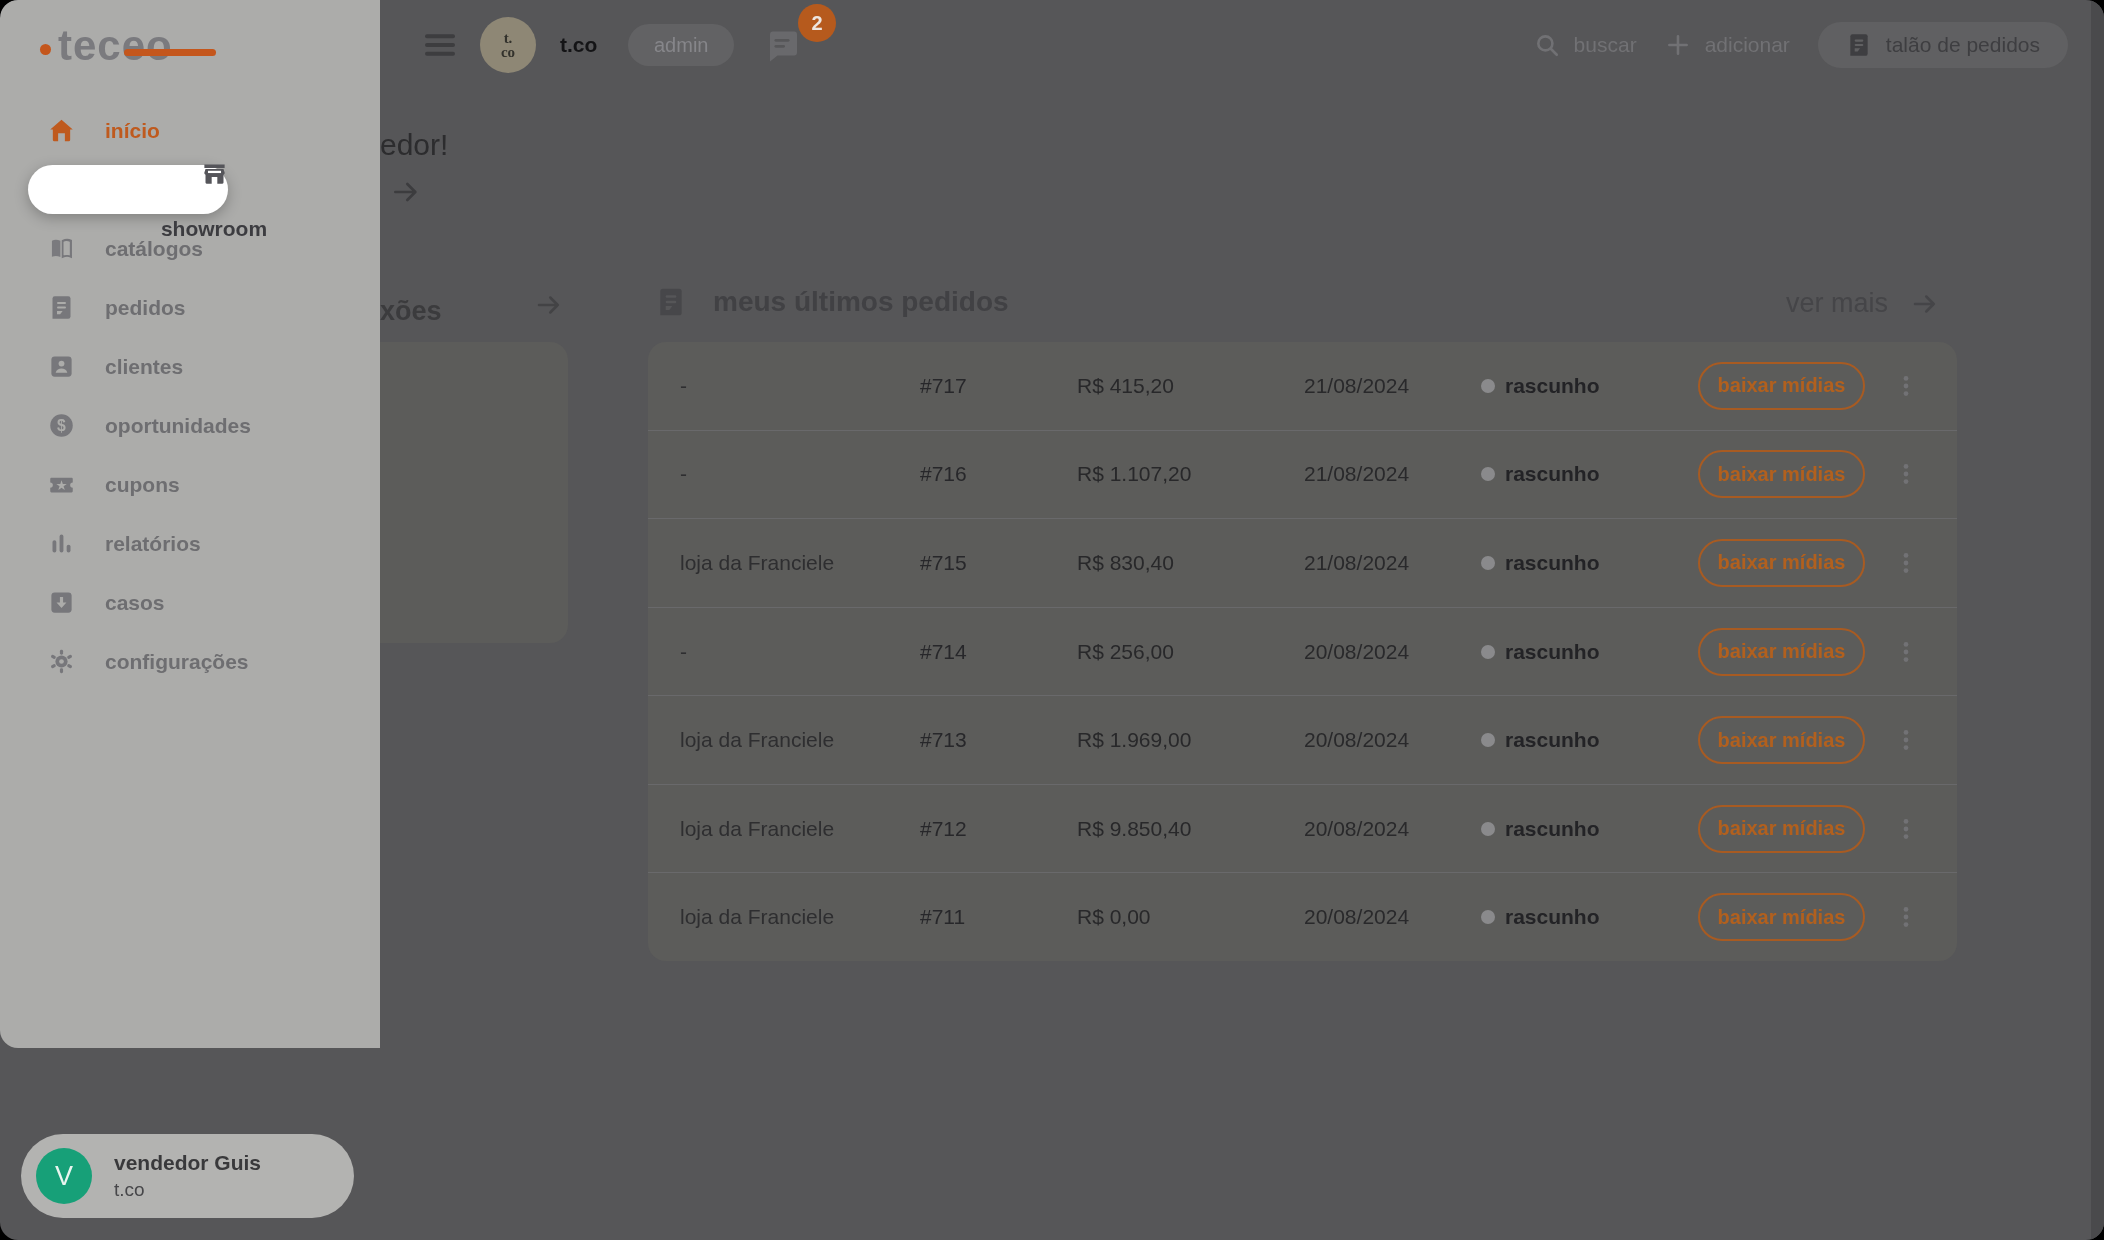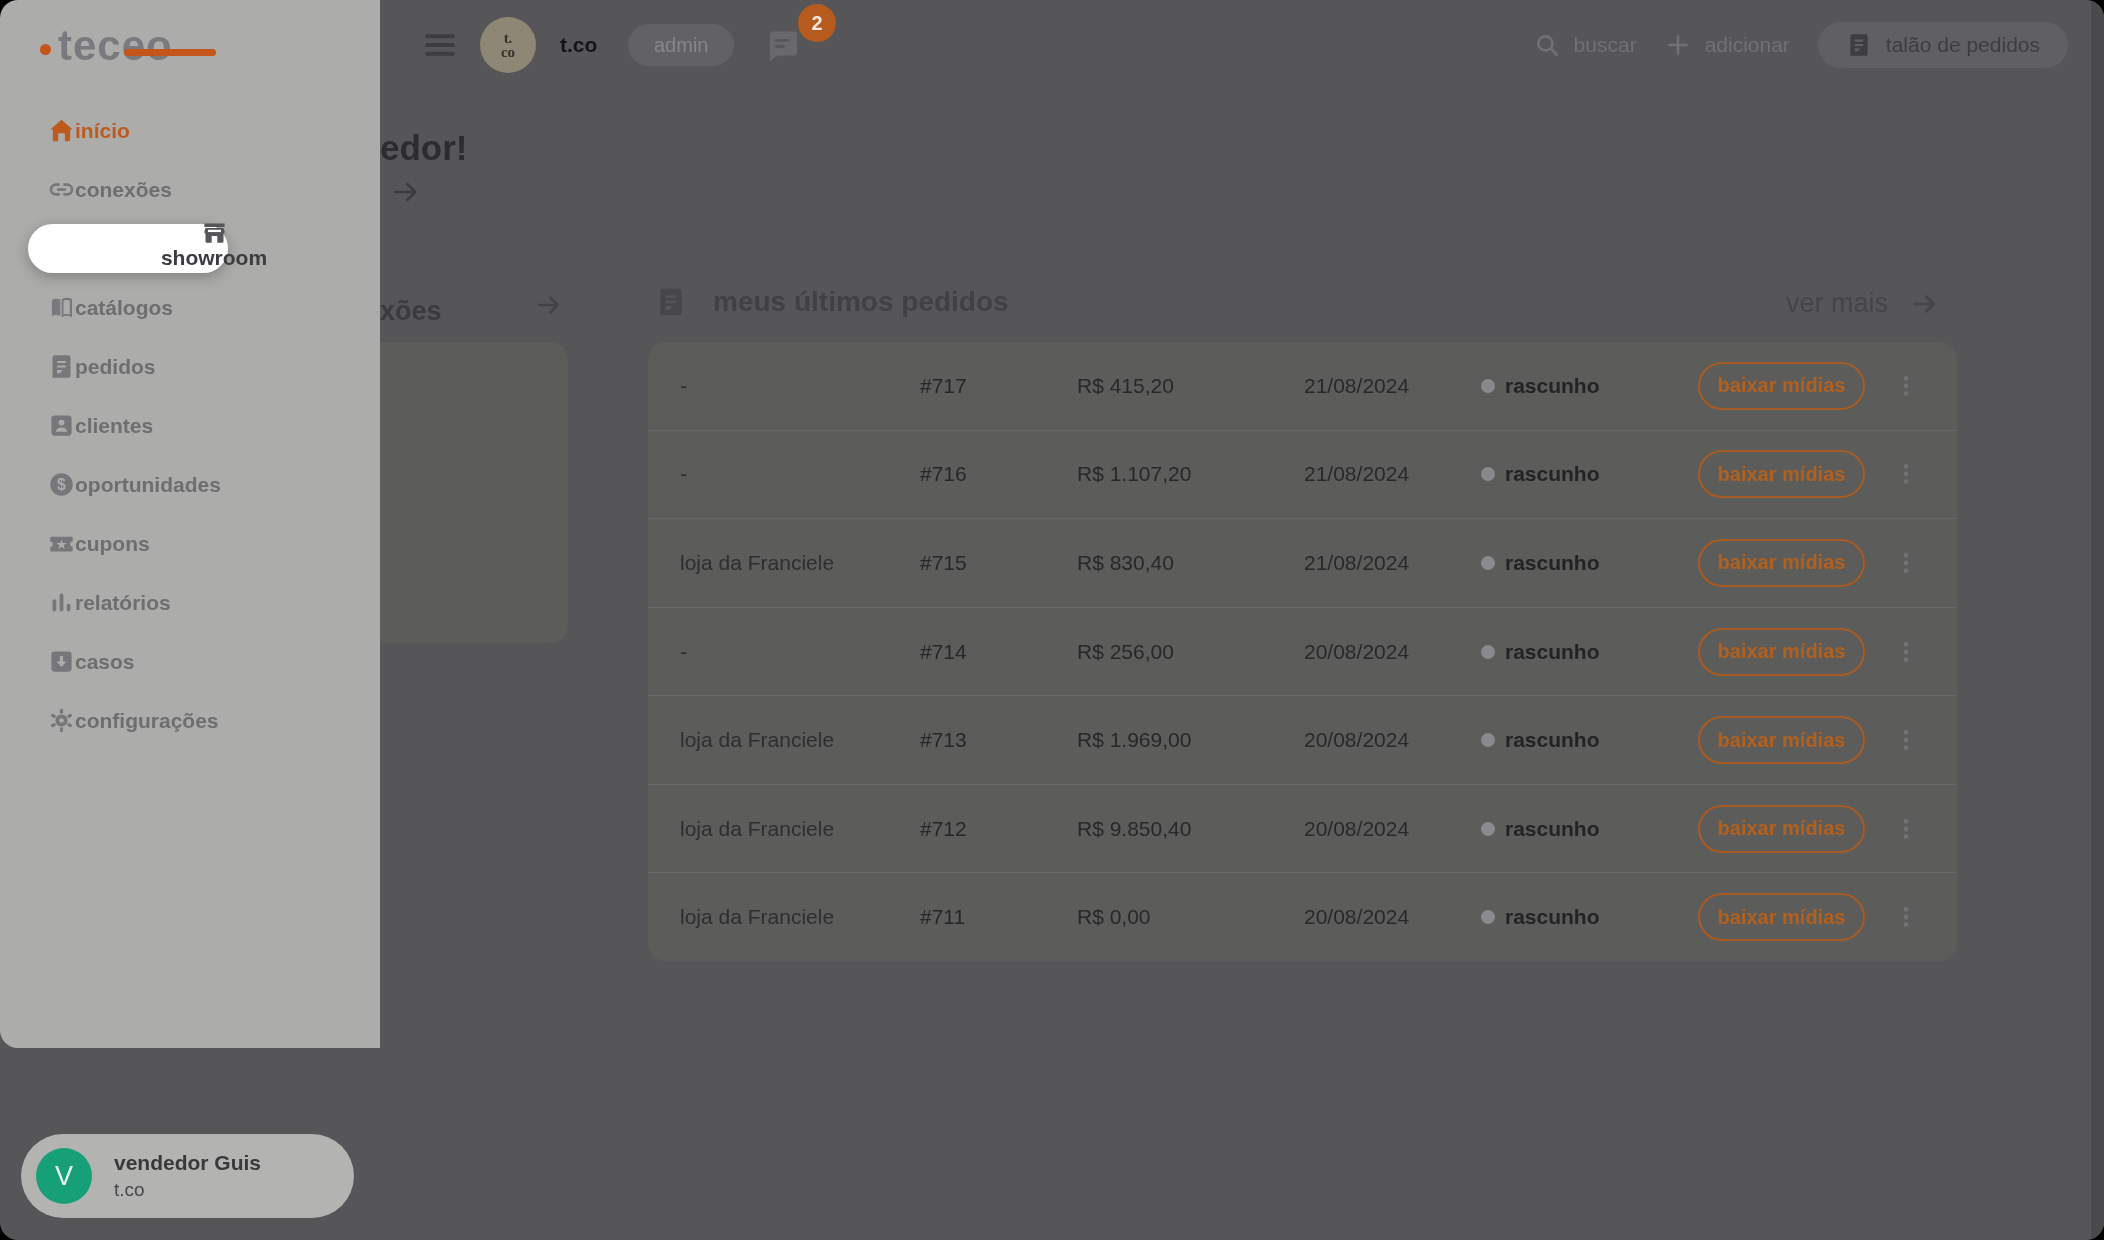--- a/index.html
+++ b/index.html
@@ -20,21 +20,21 @@
   .chat-badge{position:absolute;left:418px;top:4px;width:38px;height:38px;border-radius:50%;background:#b65a1d;
               color:#eee6df;font-size:20px;font-weight:700;display:flex;align-items:center;justify-content:center;}
   .tb-right{position:absolute;right:36px;top:0;height:90px;display:flex;align-items:center;gap:28px;}
   .tb-link{display:flex;align-items:center;gap:14px;color:#717174;font-size:21px;cursor:pointer;}
   .tb-link .ic{width:26px;height:26px;}
   .pad-btn{display:flex;align-items:center;gap:14px;height:46px;padding:0 28px;border-radius:23px;background:#606062;
            color:#3e3e41;font-size:21px;cursor:pointer;}
   .pad-btn .ic{width:26px;height:26px;color:#3e3e41;}
 
   
-  .welcome{position:absolute;left:380px;top:128px;font-size:35px;font-weight:700;color:#2c2c2e;}
+  .welcome{position:absolute;left:380px;top:128px;font-size:30px;font-weight:400;color:#2c2c2e;}
   .welcome-arrow{position:absolute;left:390px;top:176px;width:32px;height:32px;color:#3c3c3e;}
   .conn-title{position:absolute;left:380px;top:296px;font-size:27px;font-weight:600;color:#3b3b3d;}
   .conn-arrow{position:absolute;left:534px;top:290px;width:30px;height:30px;color:#434345;cursor:pointer;}
   .conn-card{position:absolute;left:308px;top:342px;width:260px;height:301px;border-radius:18px;background:#5c5c5a;}
   .conn-frag{position:absolute;left:380px;font-size:21px;font-weight:500;color:#313133;}
   .orders-head{position:absolute;left:655px;top:286px;display:flex;align-items:center;gap:26px;
                color:#414144;font-size:28px;font-weight:600;}
   .orders-head .ic{width:32px;height:32px;color:#47474a;}
   .see-more{position:absolute;left:1786px;top:288px;display:flex;align-items:center;gap:22px;
             color:#454548;font-size:27px;cursor:pointer;}
@@ -58,21 +58,21 @@
   .c-kebab{left:1236px;width:44px;height:44px;display:flex;align-items:center;justify-content:center;
            color:#727275;cursor:pointer;}
 
   
   .drawer{position:absolute;left:0;top:0;width:380px;height:1048px;background:#acacaa;border-radius:18px 0 0 18px;}
   .logo{position:absolute;left:40px;top:22px;height:48px;display:flex;align-items:center;cursor:pointer;}
   .logo-dot{width:11px;height:11px;border-radius:50%;background:#c4561c;margin-right:7px;margin-top:6px;}
   .logo-text{font-size:42px;font-weight:700;letter-spacing:1px;color:#7a7a7e;position:relative;}
   .logo-strike{position:absolute;left:84px;top:27px;width:92px;height:7px;border-radius:4px;background:#c4561c;}
   .nav{position:absolute;left:0;top:101px;width:380px;display:flex;flex-direction:column;}
-  .nav-item{position:relative;height:59px;display:flex;align-items:center;padding-left:48px;cursor:pointer;
+  .nav-item{position:relative;height:59px;display:flex;align-items:center;padding-left:48px;gap:30px;cursor:pointer;
             color:#6e6e71;font-size:21px;font-weight:600;}
   .nav-item .ic{width:27px;height:27px;color:#77777b;flex:none;}
   .nav-item.accent{color:#bf5a1e;}
   .nav-item.accent .ic{color:#bf5a1e;}
   .nav-item.active{color:#3c3c40;flex-direction:column;}
   .nav-item.active .ic{color:#55555a;}
   .nav-item.active::before{content:"";position:absolute;left:28px;top:5px;width:200px;height:49px;border-radius:25px;
             background:#ffffff;box-shadow:0 4px 14px rgba(0,0,0,0.25);z-index:0;}
   .nav-item > *{position:relative;z-index:1;}
   .user-card{position:absolute;left:21px;top:1134px;width:333px;height:84px;border-radius:42px;background:#b3b3b1;
@@ -342,28 +342,20 @@
     </div>
     <div class="nav">
       <div class="nav-item accent">
         <span class="ic">
             <svg viewBox="0 0 24 24" fill="currentColor">
               <path d="M12 2.5 22 11h-2.3v9.5a1 1 0 0 1-1 1H15v-7h-6v7H5.3a1 1 0 0 1-1-1V11H2z"></path>
             </svg>
           </span>
         <span>início</span>
       </div>
-      <div class="nav-item">
-        <span class="ic">
-            <svg viewBox="0 0 24 24" fill="currentColor">
-              <path d="M7 15.2a3.2 3.2 0 0 1 0-6.4h3.4V6.5H7a5.5 5.5 0 0 0 0 11h3.4v-2.3zm10-8.7h-3.4v2.3H17a3.2 3.2 0 0 1 0 6.4h-3.4v2.3H17a5.5 5.5 0 0 0 0-11zm-9 4.4h8v2.2H8z"></path>
-            </svg>
-          </span>
-        <span>conexões</span>
-      </div>
       <div class="nav-item active">
         <span class="ic">
             <svg viewBox="0 0 24 24" fill="currentColor">
               <path d="M3 4h18v3H3z"></path>
               <path d="M4 8h16l1 3.2c.2.8-.2 1.5-1 1.9V20a1 1 0 0 1-1 1h-4.5v-6h-5v6H5a1 1 0 0 1-1-1v-6.9c-.8-.4-1.2-1.1-1-1.9z"></path>
               <rect x="6.2" y="9.6" width="11.6" height="2" fill="#ffffff"></rect>
             </svg>
           </span>
         <span>showroom</span>
       </div>

